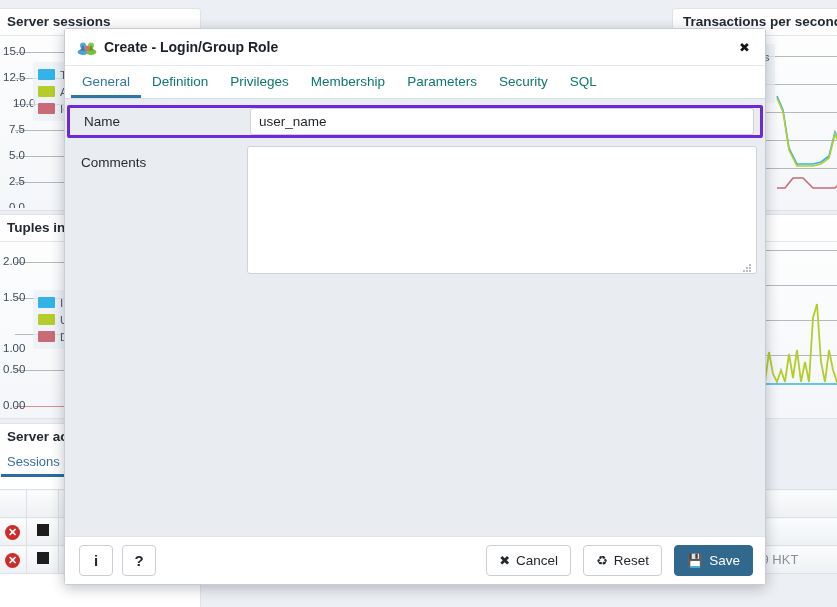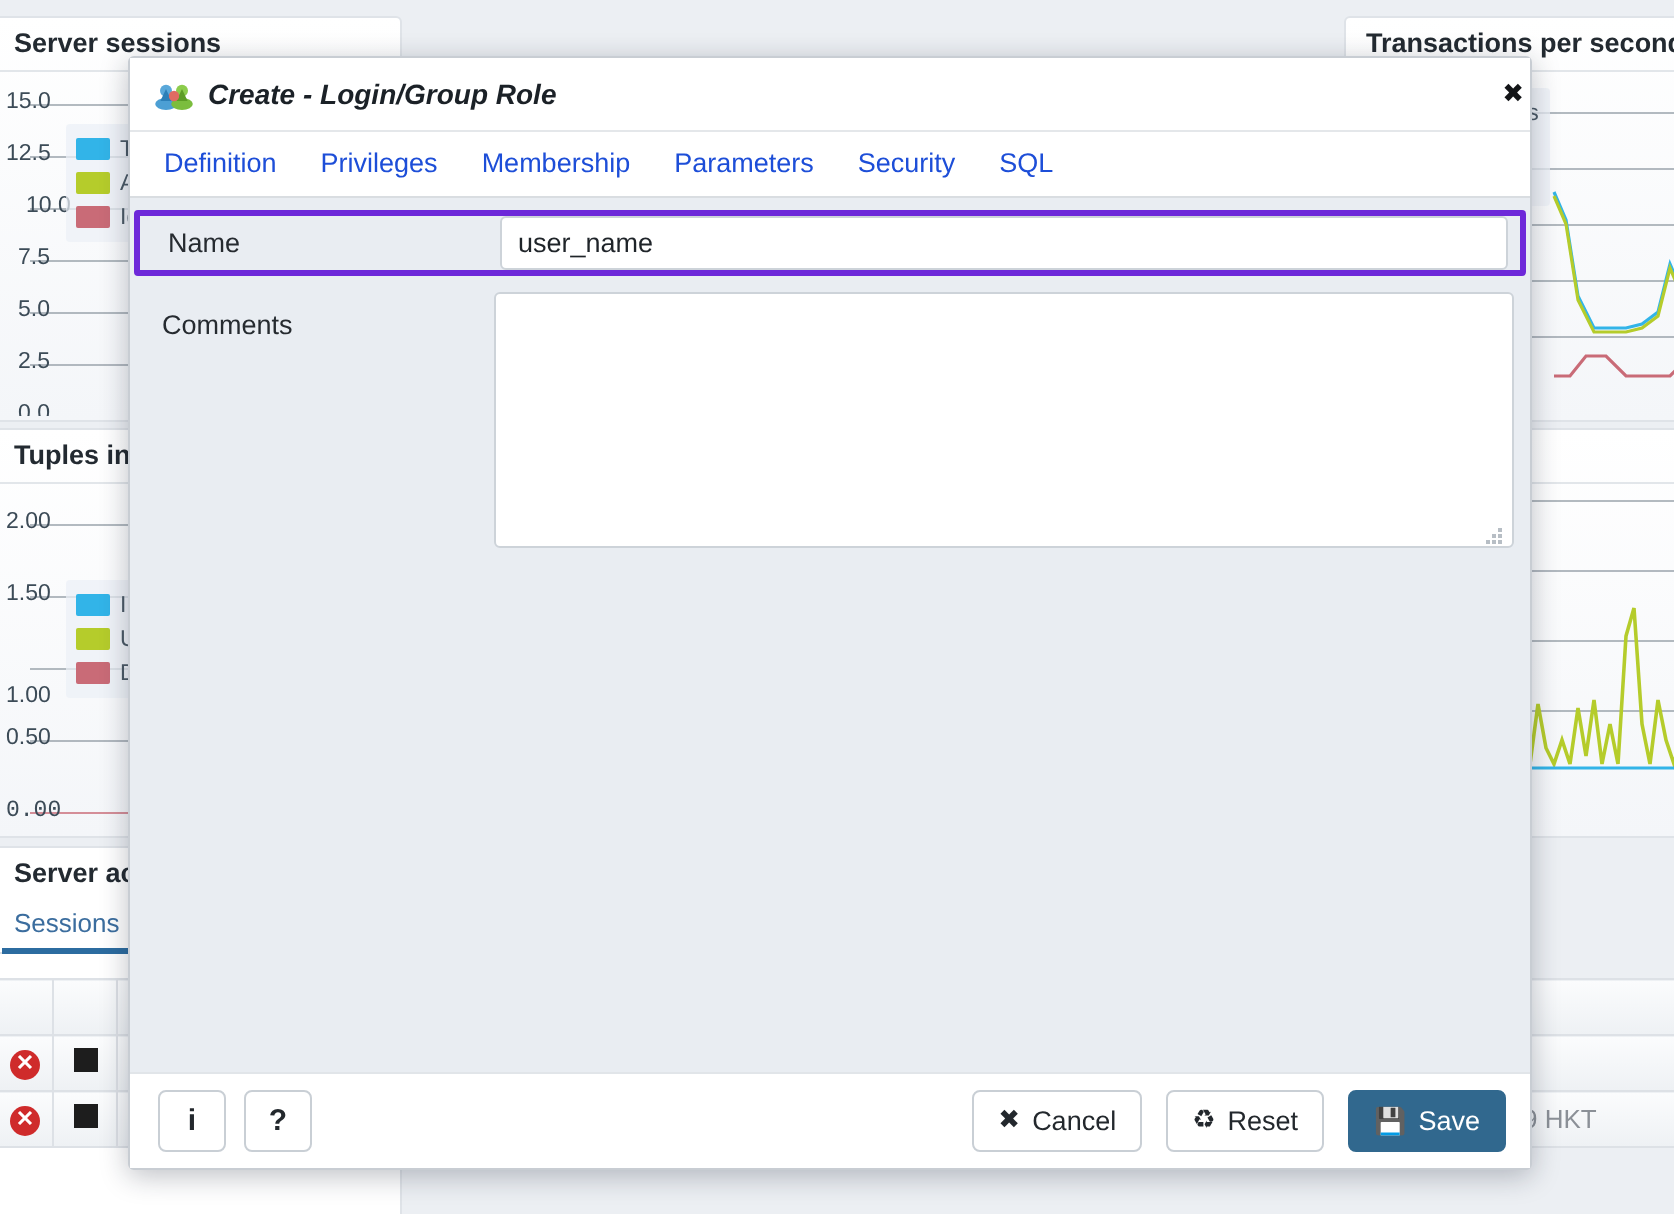--- a/index.html
+++ b/index.html
@@ -114,25 +114,24 @@
     background: #ffffff;
     border: 1px solid #c8cdd3;
     border-radius: 3px;
     box-shadow: 0 3px 14px rgba(20,30,45,.28);
     display: flex;
     flex-direction: column;
   }
   .modal-header {
     height: 37px;
     display: flex; align-items: center;
-    padding: 0 0 0 12px;
+    padding: 0 12px 0 12px;
     background: #ffffff;
     border-bottom: 1px solid #e4e7ea;
     flex: none;
-    font-style: italic;
   }
   .modal-title {
     font-size: 14px; font-weight: bold; color: #1b2127;
     margin-left: 7px;
     white-space: nowrap;
   }
   .modal-close {
     margin-left: auto;
     font-size: 17px; color: #121417;
     line-height: 1; cursor: pointer;
@@ -144,21 +143,21 @@
   .tabbar {
     height: 33px;
     display: flex; align-items: stretch;
     background: #fff;
     border-bottom: 1px solid #d9dde1;
     padding-left: 6px;
     flex: none;
   }
   .tab {
     font-size: 13.5px;
-    color: #1d4ed8;
+    color: #0f766e;
     padding: 6px 11px 0 11px;
     line-height: 20px;
     white-space: nowrap;
     cursor: pointer;
     border-bottom: 3px solid transparent;
   }
   .tab.active {
     color: #3276a8;
     border-bottom: 3px solid #3276a8;
   }
@@ -297,21 +296,21 @@
     <div class="plot" style="height:174px;">
       <div class="gridline" style="left:78px; right:6px; top:20px;"></div>
       <div class="gridline" style="left:78px; right:6px; top:56px;"></div>
       <div class="gridline" style="left:78px; right:6px; top:92px;"></div>
       <div class="gridline" style="left:78px; right:6px; top:128px;"></div>
       <div class="gridline" style="left:78px; right:6px; top:164px; background:#c96b77;"></div>
       <div class="ytick" style="left:66px; top:13px;">2.00</div>
       <div class="ytick" style="left:66px; top:49px;">1.50</div>
       <div class="ytick" style="left:66px; top:100px;">1.00</div>
       <div class="ytick" style="left:66px; top:121px;">0.50</div>
-      <div class="ytick" style="left:66px; top:157px;font-family:Liberation Mono, monospace;">0.00</div>
+      <div class="ytick" style="left:66px; top:157px;">0.00</div>
       <div class="legendbox" style="left:96px; top:48px;">
         <div class="legrow">
           <span class="swatch" style="background:#32b4e8"></span>
           <span>Inserts</span>
         </div>
         <div class="legrow">
           <span class="swatch" style="background:#b5cc2b"></span>
           <span>Updates</span>
         </div>
         <div class="legrow">
@@ -431,20 +430,21 @@
       <ellipse cx="14" cy="13" rx="5.4" ry="3" fill="#7bbd3e"></ellipse>
       <circle cx="14" cy="6.4" r="3" fill="#8ccc4c"></circle>
       <path d="M11.2 11.5 L14 5.5 L16.8 11.5 Z" fill="#5c9c25"></path>
       <circle cx="10" cy="9" r="2.6" fill="#e06b63"></circle>
     </svg>
     <span class="modal-title">Create - Login/Group Role</span>
     <span class="modal-close gl">✖</span>
   </div>
 
   <div class="tabbar">
+    <div class="tab active">General</div>
     <div class="tab">Definition</div>
     <div class="tab">Privileges</div>
     <div class="tab">Membership</div>
     <div class="tab">Parameters</div>
     <div class="tab">Security</div>
     <div class="tab">SQL</div>
   </div>
 
   <div class="modal-body">
 

